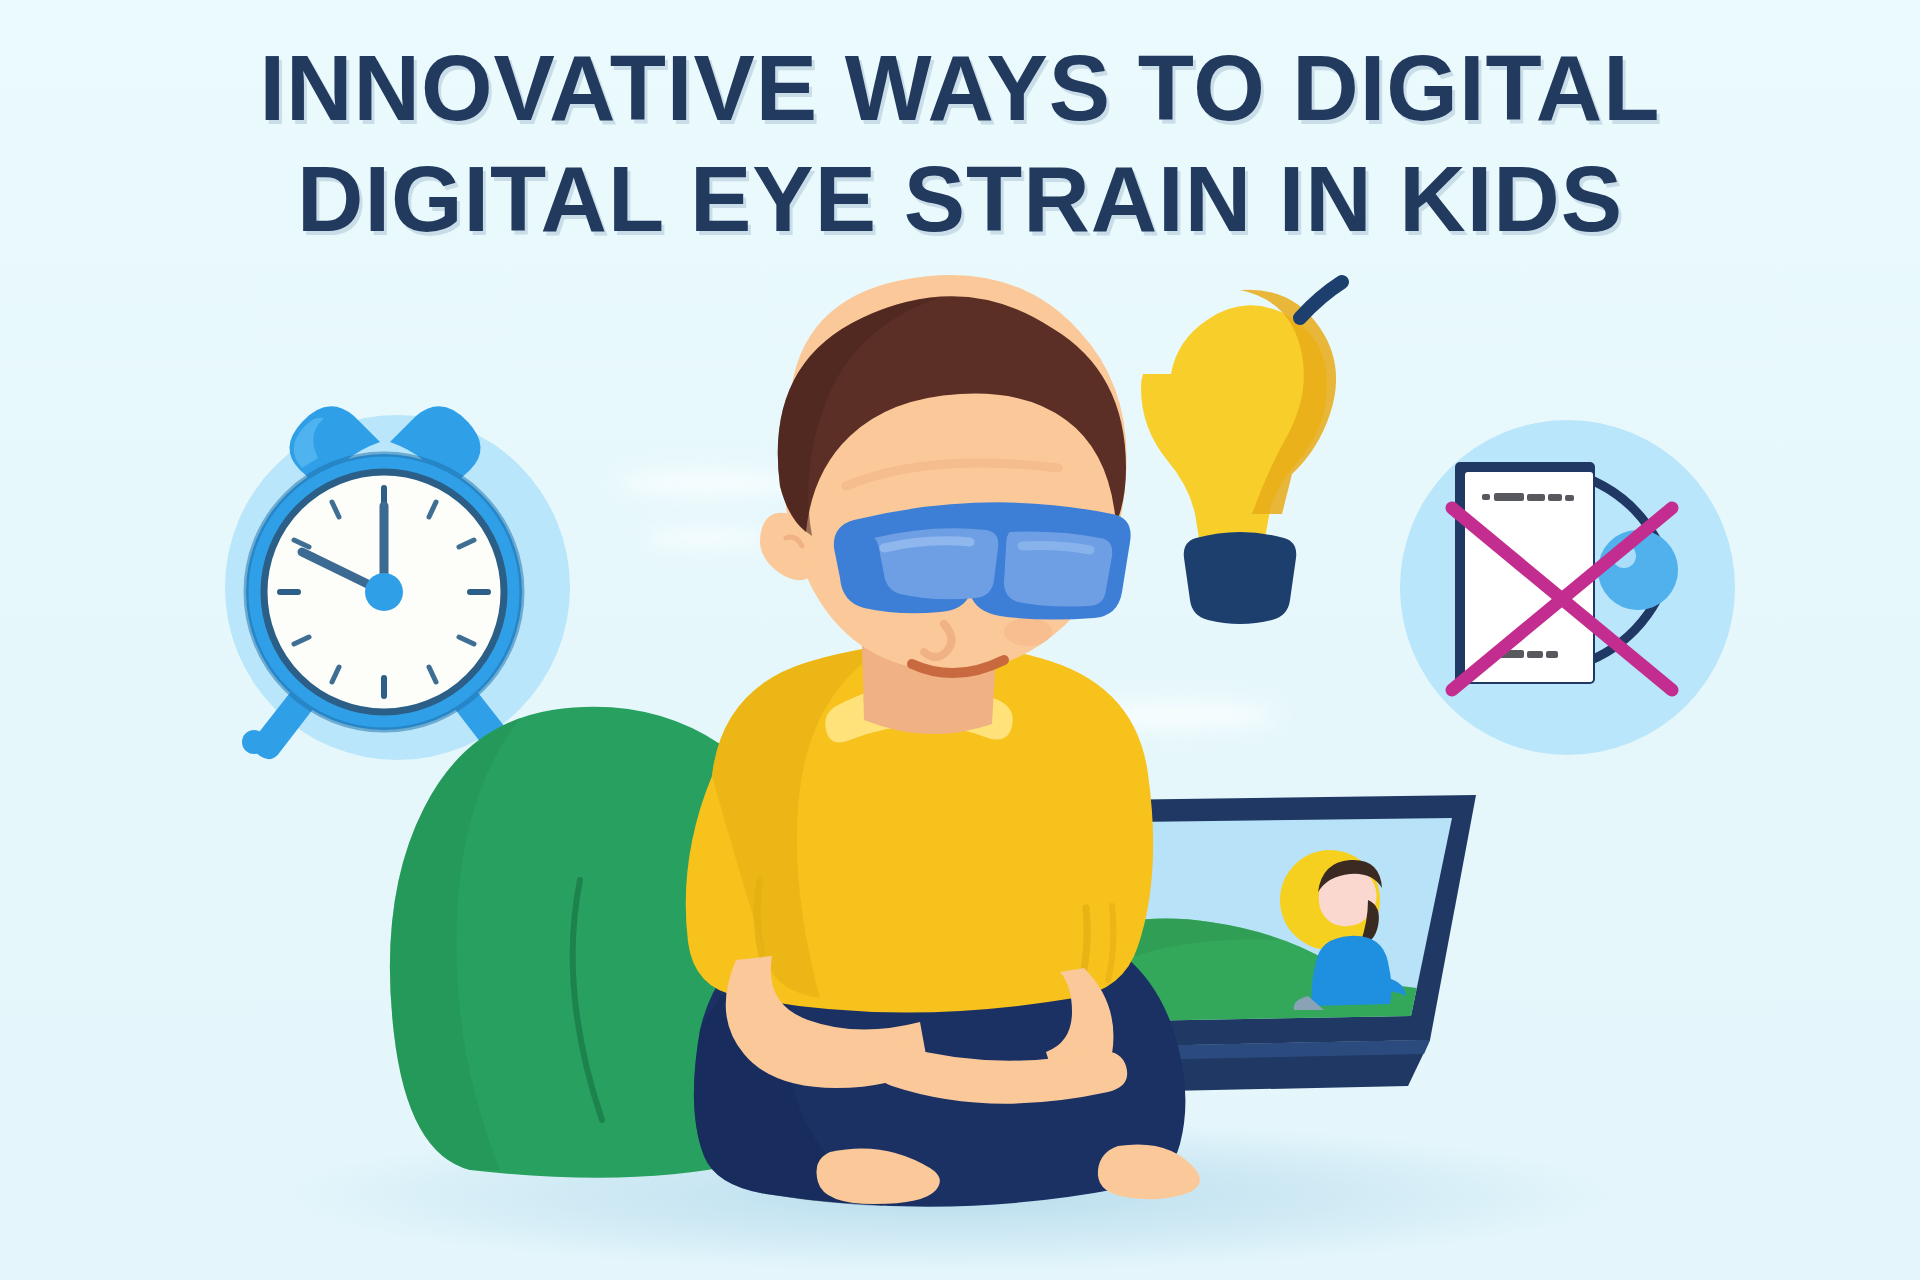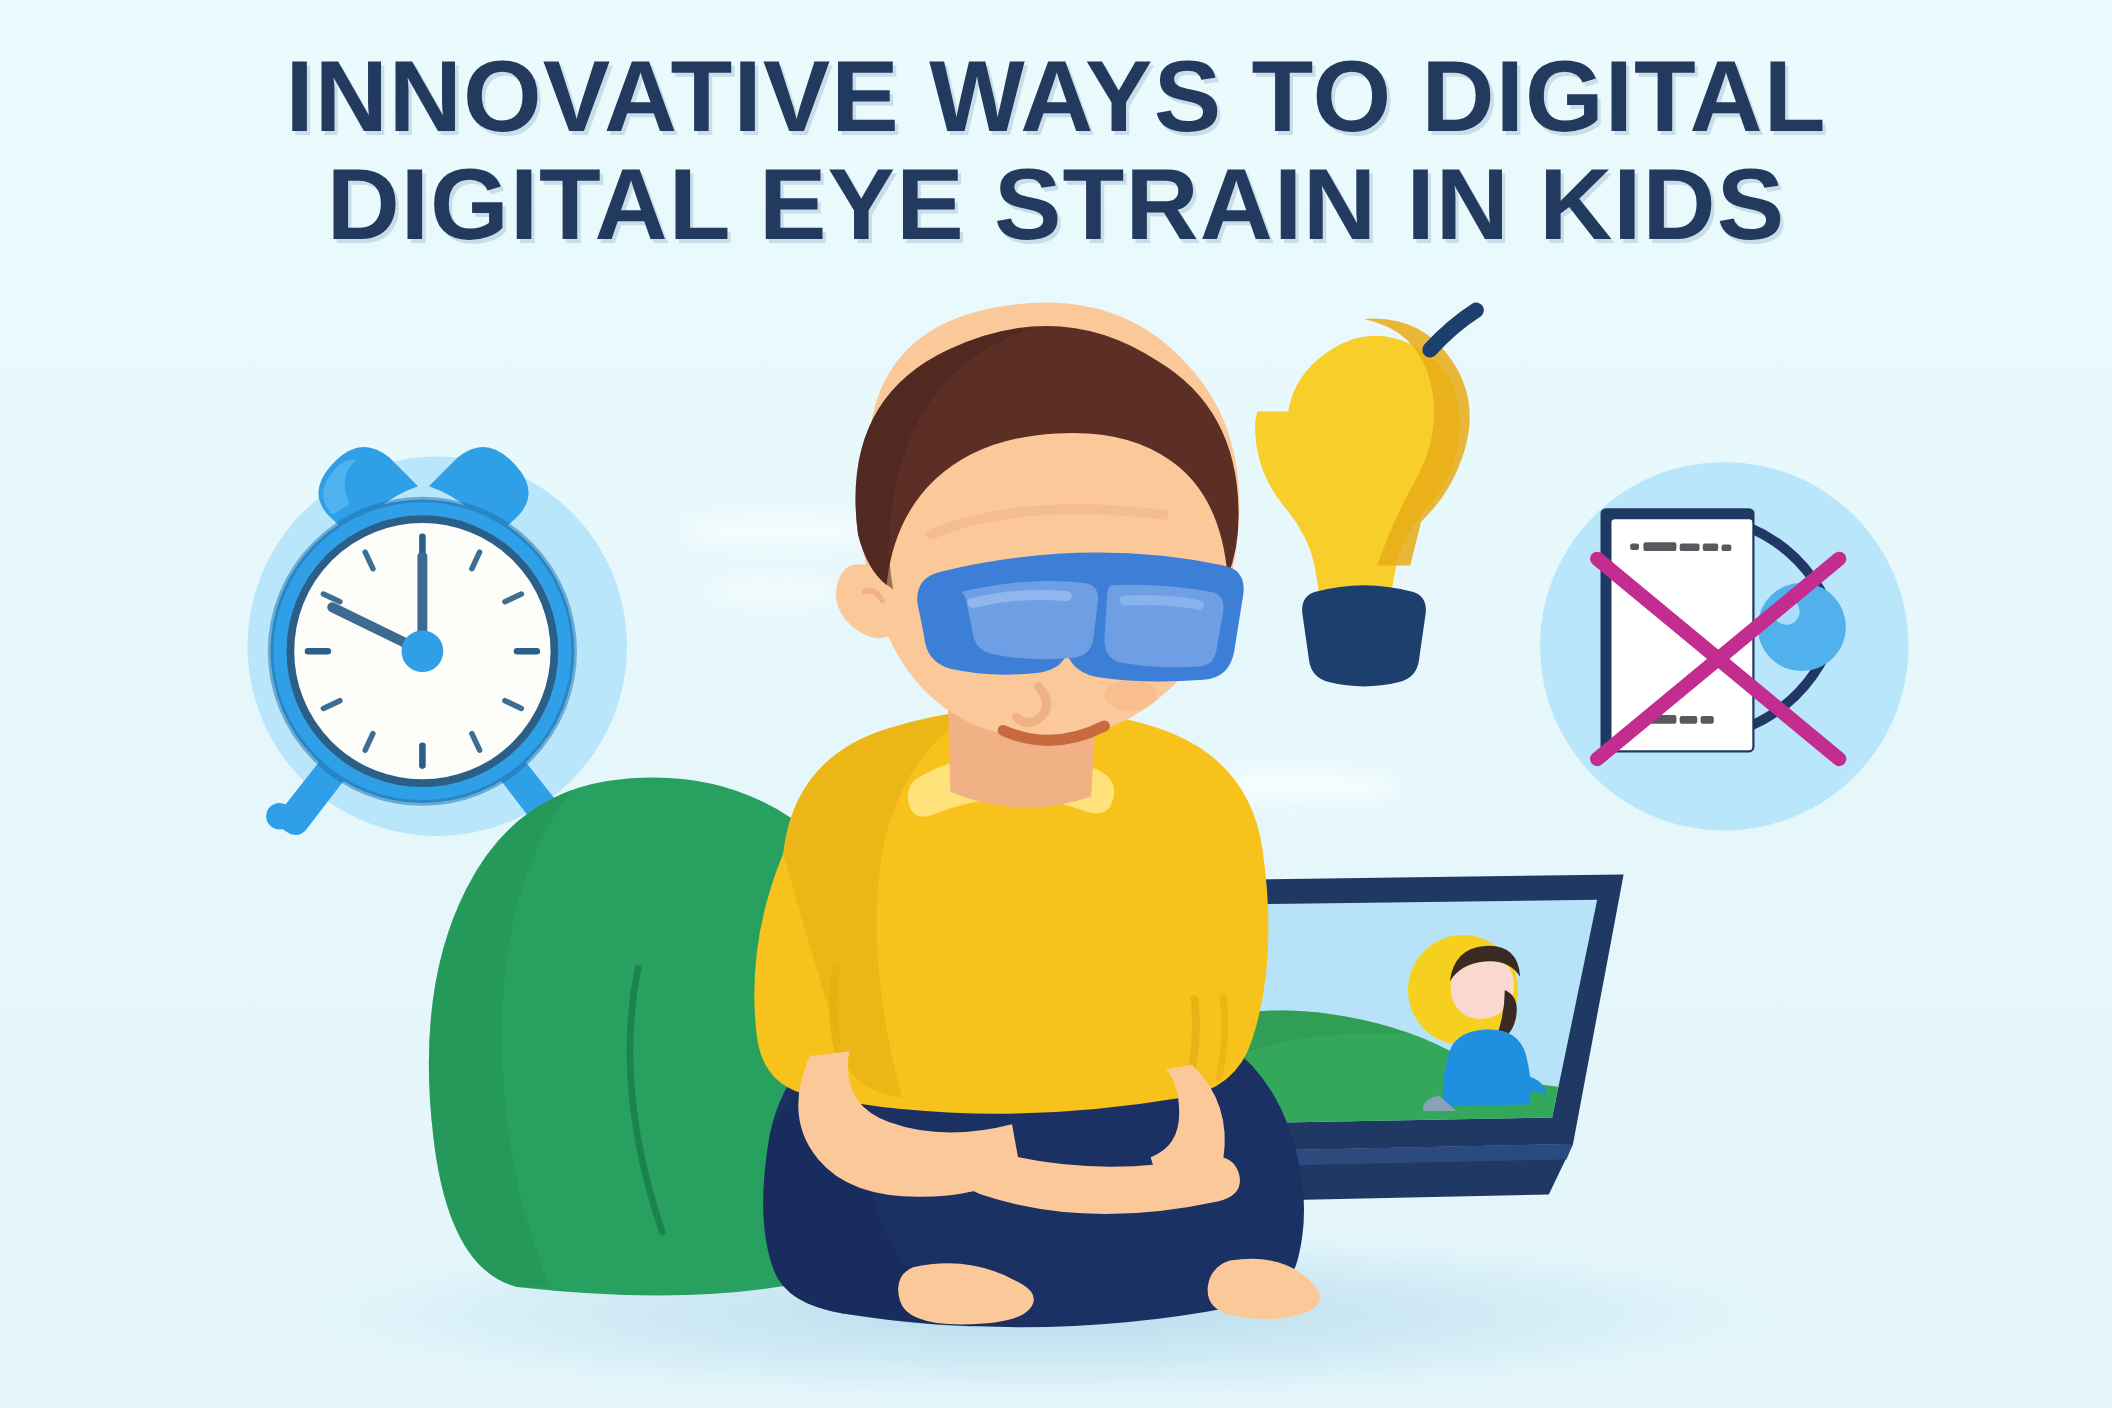--- a/index.html
+++ b/index.html
@@ -17,21 +17,21 @@
   .title-line{
      font-family:"Liberation Sans", sans-serif;
      font-weight:bold;
      color:#223a5e;
      letter-spacing:1px;
      line-height:1.02;
      text-shadow:3px 4px 0 rgba(150,175,200,.38);
      white-space:nowrap;
   }
   .title-line.l1{font-size:92px;}
-  .title-line.l2{font-size:92px;margin-top:4px;}
+  .title-line.l2{font-size:92px;margin-top:17px;}
 
   
   .cloud{position:absolute;background:#f7fdff;border-radius:50%;
          filter:blur(9px);opacity:.95;z-index:2;}
 
   
   .badge{position:absolute;border-radius:50%;background:#b9e6fa;z-index:5;}
   #badge-left{left:225px;top:415px;width:345px;height:345px;}
   #badge-right{left:1400px;top:420px;width:335px;height:335px;}
 

